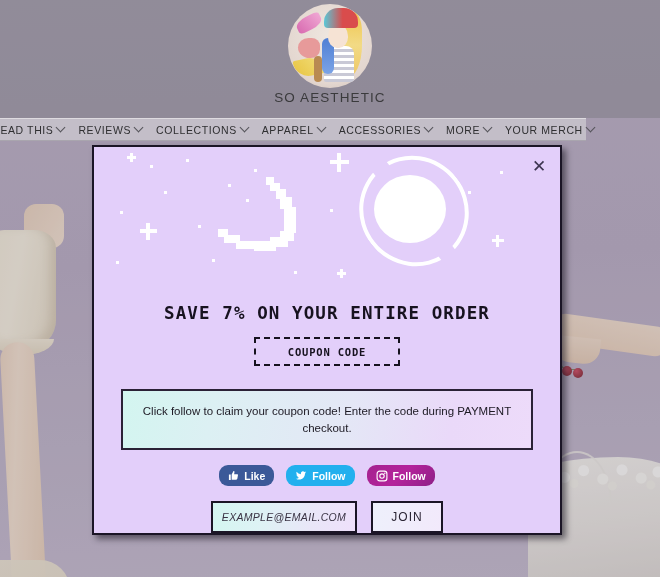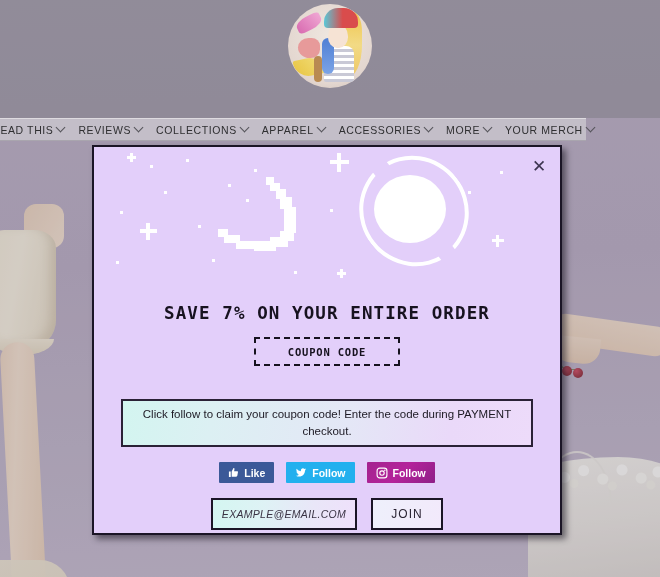--- a/index.html
+++ b/index.html
@@ -339,49 +339,49 @@
     justify-content: center;
     font-family: "DejaVu Sans Mono", "Liberation Mono", monospace;
     font-size: 10.5px;
     font-weight: 700;
     letter-spacing: .8px;
     color: #17121f;
     cursor: pointer;
   }
 
   .notice {
-    margin: 33px auto 0;
+    margin: 23px auto 0;
     width: 412px;
     min-height: 48px;
     border: 2px solid #2a2136;
     background: linear-gradient(100deg, #d3f5f0 0%, #dcf0f3 22%, #e4e7f6 55%, #ead9f9 80%, #eddbfa 100%);
     display: flex;
     align-items: center;
     justify-content: center;
     text-align: center;
-    padding: 5px 16px;
+    padding: 12px 16px;
     font-size: 11.5px;
     line-height: 1.45;
     color: #1d1a24;
   }
 
   .socials {
     margin: 15px auto 0;
     display: flex;
     align-items: center;
     justify-content: center;
     gap: 12px;
   }
   .sbtn {
     display: flex;
     align-items: center;
     gap: 5px;
     height: 21px;
     padding: 0 9px;
-    border-radius: 1px;
+    border-radius: 9px;
     color: #fff;
     font-size: 10.5px;
     font-weight: 700;
     cursor: pointer;
   }
   .sbtn.fb { background: #3b5998; }
   .sbtn.tw { background: #22b0ee; }
   .sbtn.ig { background: linear-gradient(135deg, #a4238f 0%, #b4239b 50%, #8e1f87 100%); }
   .sbtn svg { display: block; }
 
@@ -456,20 +456,21 @@
         <span class="la blob"></span>
         <span class="la banana"></span>
         <span class="la stick"></span>
         <span class="la hair"></span>
         <span class="la body"></span>
         <span class="la braid"></span>
         <span class="la face"></span>
         <span class="la hat"></span>
       </div>
     </div>
+    <div class="site-title">SO AESTHETIC</div>
   </div>
 
   <nav class="navbar">
     <div class="nav-item">
       <span>READ THIS</span>
       <span class="chev"></span>
     </div>
     <div class="nav-item">
       <span>REVIEWS</span>
       <span class="chev"></span>

